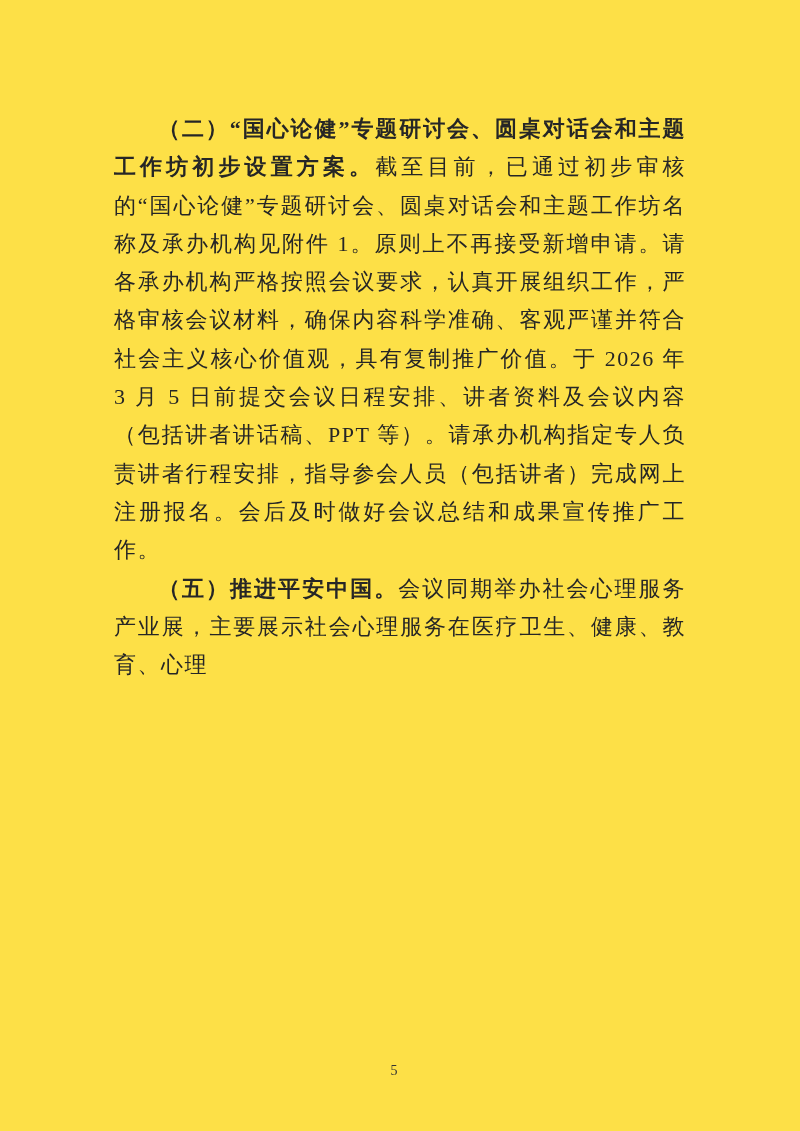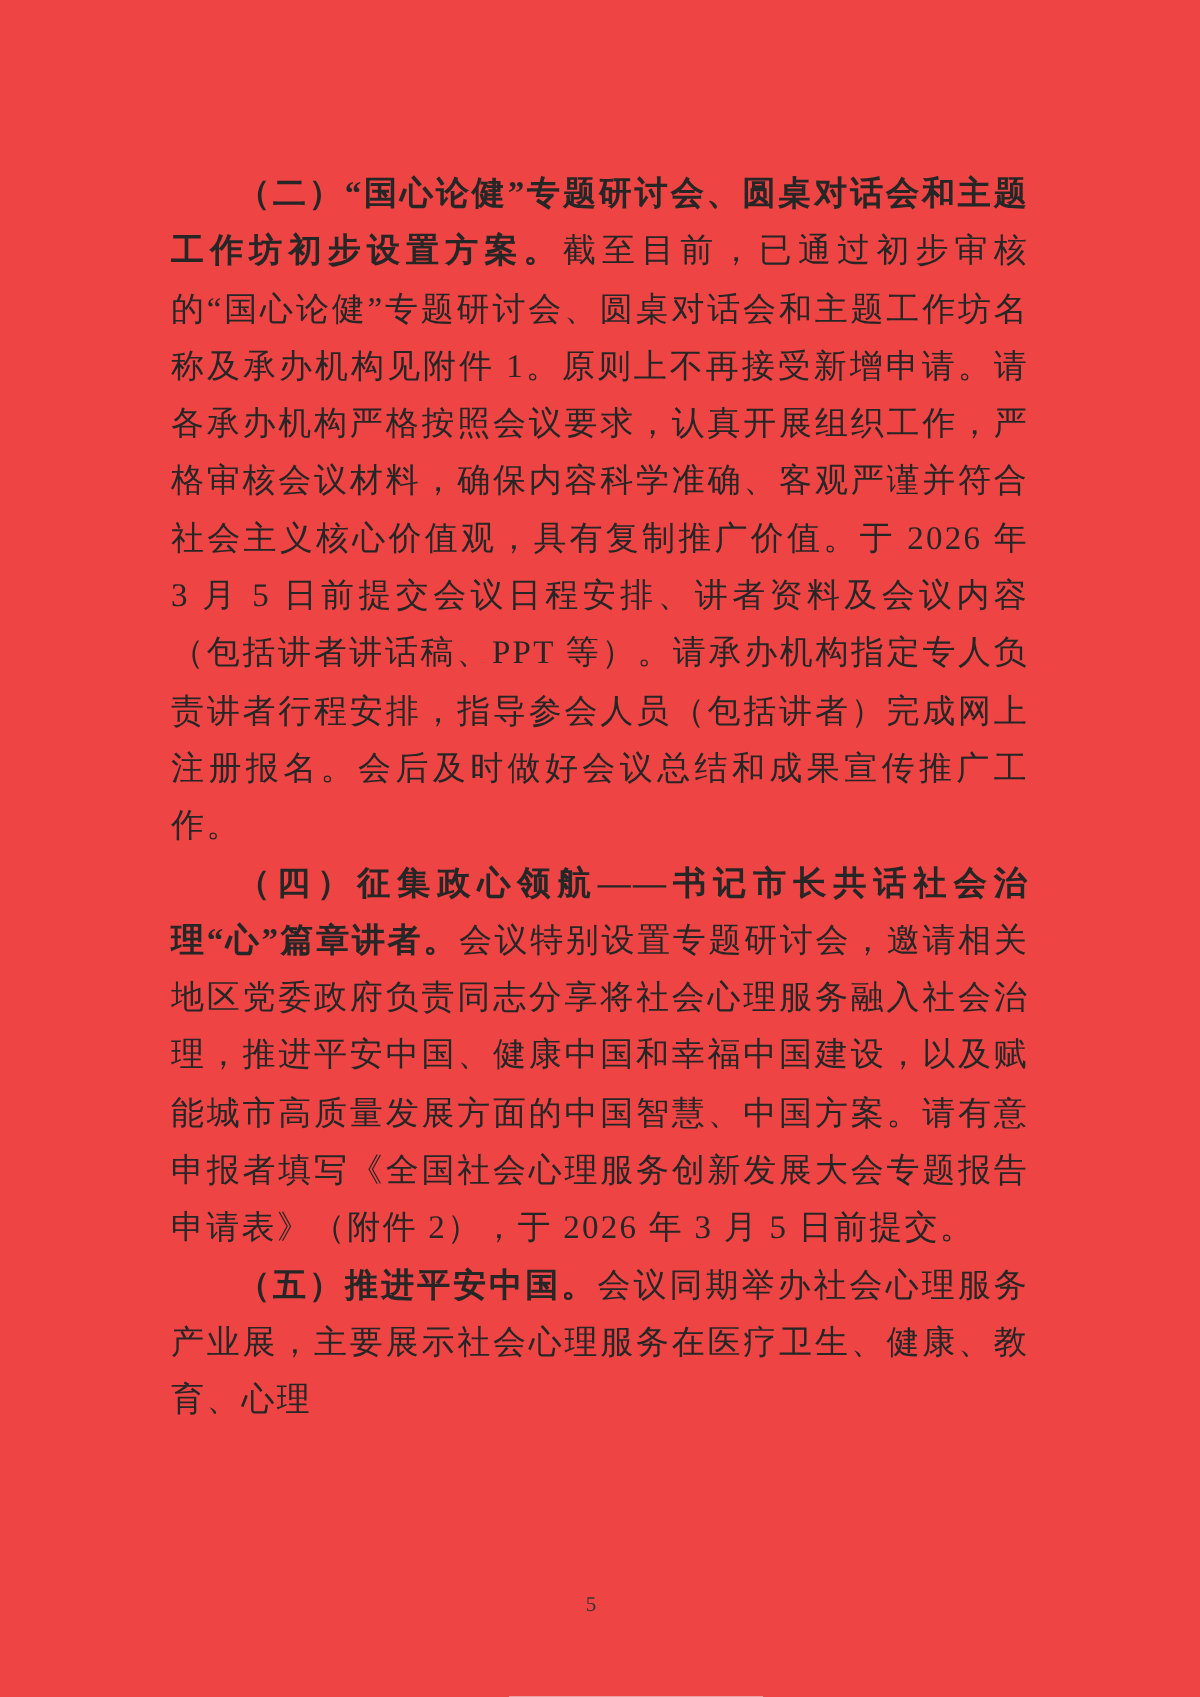--- a/index.html
+++ b/index.html
@@ -5,21 +5,21 @@
   html, body {
     margin: 0;
     padding: 0;
     background: #e8e8e8;
   }
   .page {
     position: relative;
     width: 800px;
     height: 1131px;
     margin: 0 auto;
-    background: #ef4444;
+    background: #fde047;
     box-sizing: border-box;
     padding: 110px 114px 16px 114px;
     overflow: hidden;
     font-family: "Liberation Serif", "DejaVu Serif", serif;
     color: #262626;
   }
   .para {
     margin: 0;
     font-size: 22px;
     line-height: 38.3px;
@@ -45,18 +45,17 @@
   }
 </style>
 </head>
 <body>
 
 <div class="page">
 
   <p class="para"><span class="lead">（二）“国心论健”专题研讨会、圆桌对话会和主题工作坊初步设置方案。</span><span>截至目前，已通过初步审核的“国心论健”专题研讨会、圆桌对话会和主题工作坊名称及承办机构见附件 1。原则上不再接受新增申请。请各承办机构严格按照会议要求，认真开展组织工作，严格审核会议材料，确保内容科学准确、客观严谨并符合社会主义核心价值观，具有复制推广价值。于 2026 年 3 月 5 日前提交会议日程安排、讲者资料及会议内容（包括讲者讲话稿、PPT 等）。请承办机构指定专人负责讲者行程安排，指导参会人员（包括讲者）完成网上注册报名。会后及时做好会议总结和成果宣传推广工作。</span></p>
 
 
-  <p class="para"><span class="lead">（四）征集政心领航——书记市长共话社会治理“心”篇章讲者。</span><span>会议特别设置专题研讨会，邀请相关地区党委政府负责同志分享将社会心理服务融入社会治理，推进平安中国、健康中国和幸福中国建设，以及赋能城市高质量发展方面的中国智慧、中国方案。请有意申报者填写《全国社会心理服务创新发展大会专题报告申请表》（附件 2），于 2026 年 3 月 5 日前提交。</span></p>
 
   <p class="para"><span class="lead">（五）推进平安中国。</span><span>会议同期举办社会心理服务产业展，主要展示社会心理服务在医疗卫生、健康、教育、心理</span></p>
 
   <div class="page-number">5</div>
 </div>
 
 </body></html>

